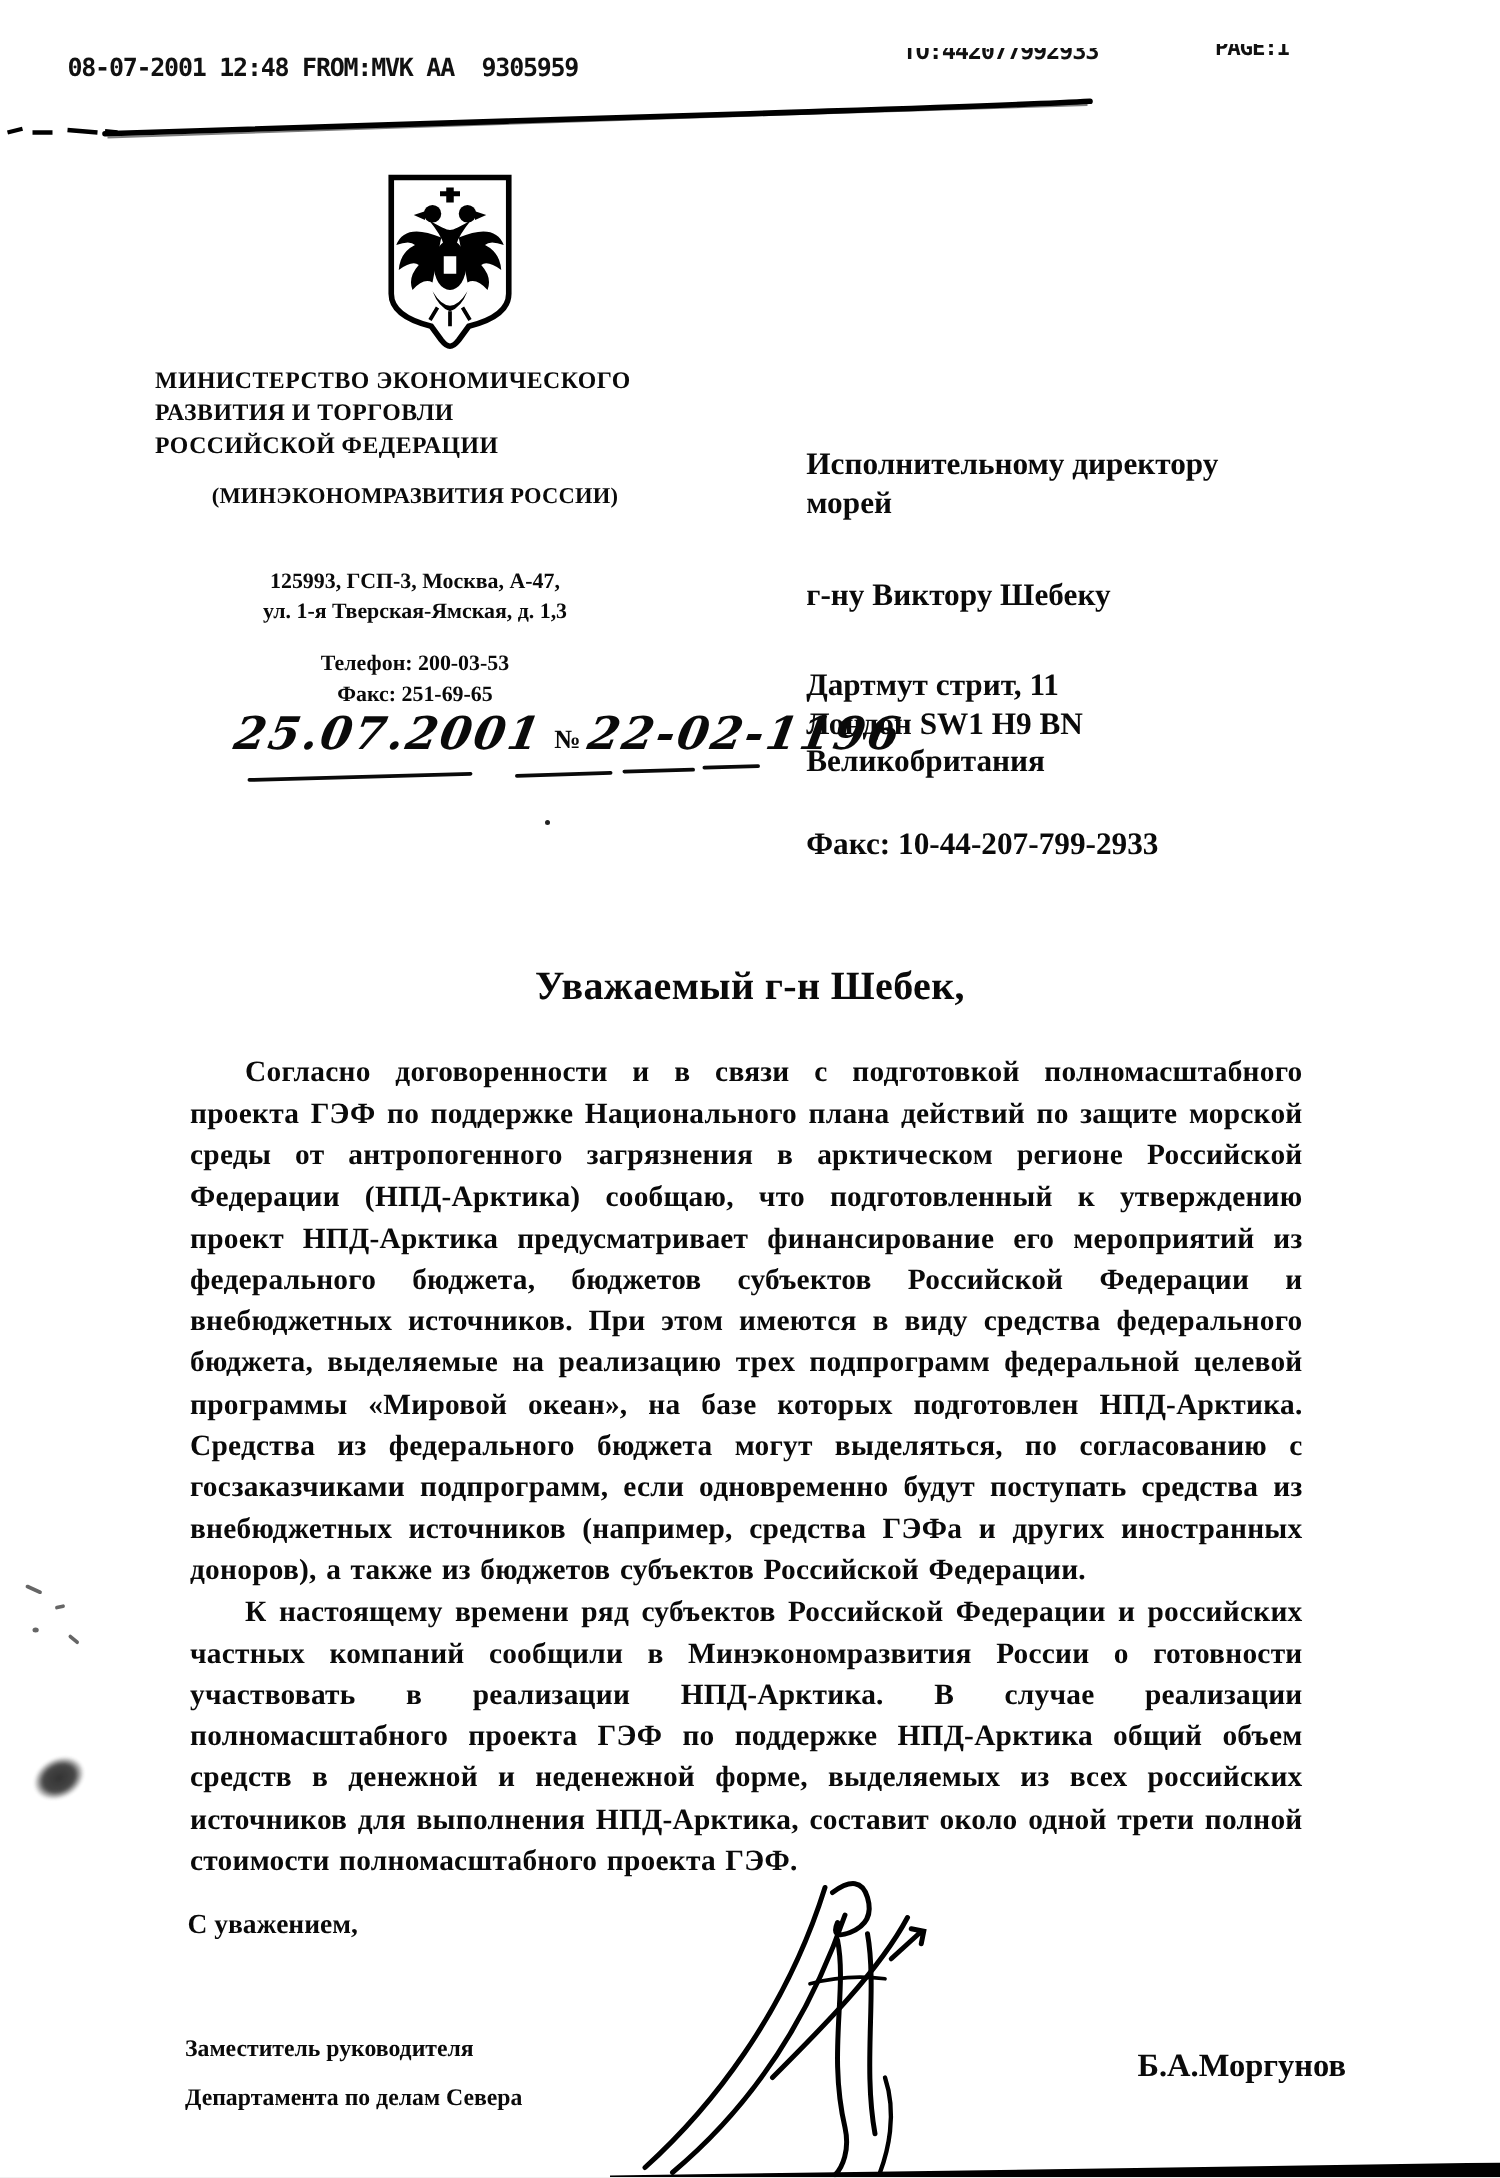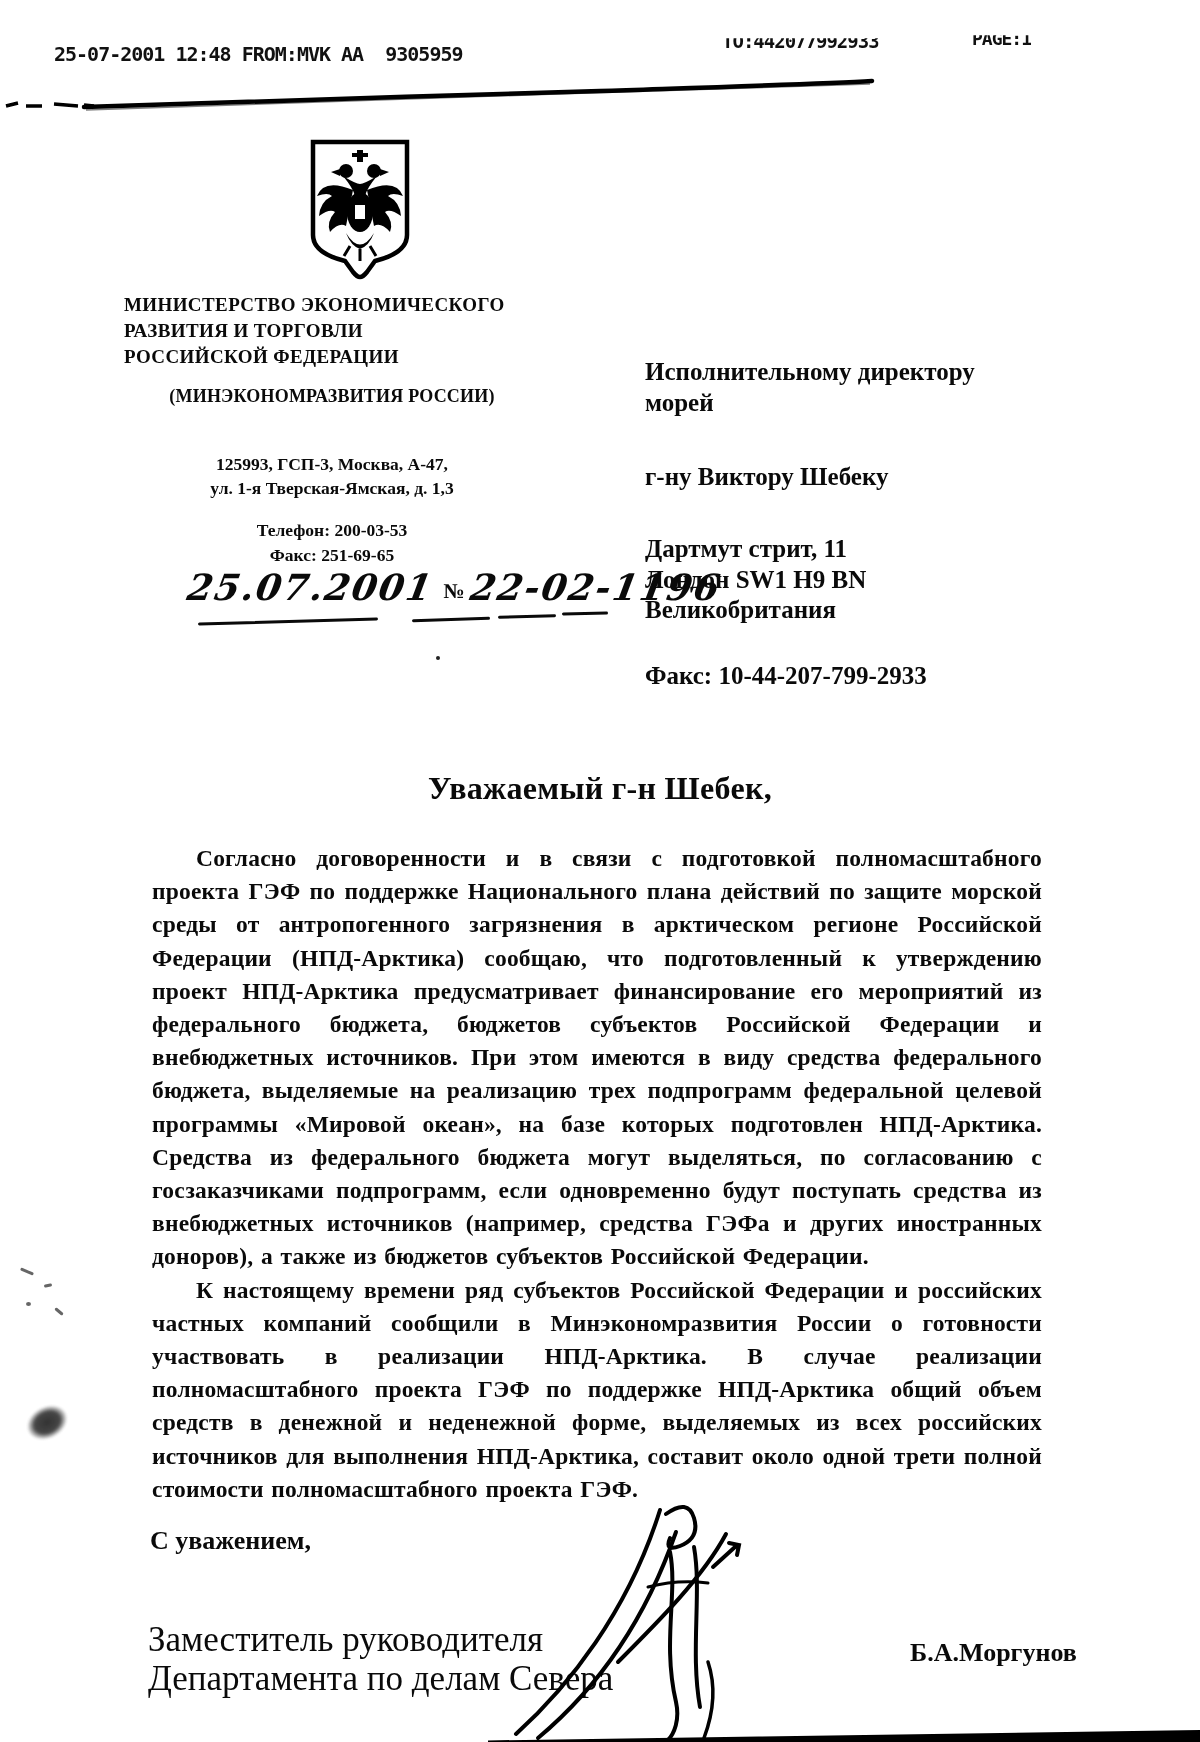--- a/index.html
+++ b/index.html
@@ -59,25 +59,25 @@
 
   
   .salutation { position:absolute; left:0; top:770px; width:1200px; text-align:center;
                 font-weight:bold; font-size:32px; letter-spacing:.3px; }
   .body-text {
     position:absolute; left:152px; top:842px; width:890px;
     font-weight:bold; font-size:23.5px; line-height:33.2px;
     text-align:justify; letter-spacing:.2px; word-spacing:1.5px;
   }
   .body-text p { text-indent:44px; }
-  .closing { position:absolute; left:150px; top:1526px; font-weight:bold; font-size:26px; }
-
-  
-  .signer-title { position:absolute; left:148px; top:1620px; font-weight:normal;
-                  font-size:35px; line-height:39px; }
+  .closing { position:absolute; left:150px; top:1526px; font-weight:bold; font-size:22px; }
+
+  
+  .signer-title { position:absolute; left:148px; top:1620px; font-weight:bold;
+                  font-size:19px; line-height:39px; }
   .signer-name  { position:absolute; left:910px; top:1638px; font-weight:bold; font-size:26px; }
   .signature    { position:absolute; left:498px; top:1492px; width:300px; height:250px; }
 
   
   .speckles { position:absolute; left:14px; top:1262px; width:70px; height:70px; opacity:.75; }
   .speck { position:absolute; background:#333; border-radius:2px; }
   .sp1 { left:6px;  top:8px;  width:14px; height:3px; transform:rotate(24deg); }
   .sp2 { left:30px; top:22px; width:8px;  height:3px; transform:rotate(-12deg); }
   .sp3 { left:12px; top:40px; width:5px;  height:4px; border-radius:50%; }
   .sp4 { left:40px; top:48px; width:10px; height:3px; transform:rotate(40deg); }
@@ -91,21 +91,21 @@
   .bottom-bar {
     position:absolute; left:488px; bottom:0; width:712px; height:13px; background:#000;
     clip-path:polygon(0 88%, 38% 58%, 100% 8%, 100% 100%, 0 100%);
   }
 </style>
 </head>
 <body>
 
 <div class="page">
 
-  <div class="fax-meta fax-left">25-07-2001 12:48 FROM:MVK AA  9305959</div>
+  <div class="fax-meta fax-left">08-07-2001 12:48 FROM:MVK AA  9305959</div>
   <div class="fax-meta fax-to">TO:442077992933</div>
   <div class="fax-meta fax-page">PAGE:1</div>
 
   <svg class="scan-line" viewBox="0 0 1200 50" preserveAspectRatio="none">
     <path d="M6,30 l12,-3 m8,3 l16,0 m12,-2 l24,2 m6,-1 l10,1" stroke="#000" stroke-width="3.5" fill="none"></path>
     <path d="M84,31 C240,26 430,20 600,15 C720,11 820,8 872,5" stroke="#000" stroke-width="4.5" fill="none" stroke-linecap="round"></path>
     <path d="M86,34 C300,26 620,16 870,8" stroke="#000" stroke-width="1.5" fill="none" opacity=".5"></path>
   </svg>
 
   <svg class="emblem" viewBox="0 0 108 142">

